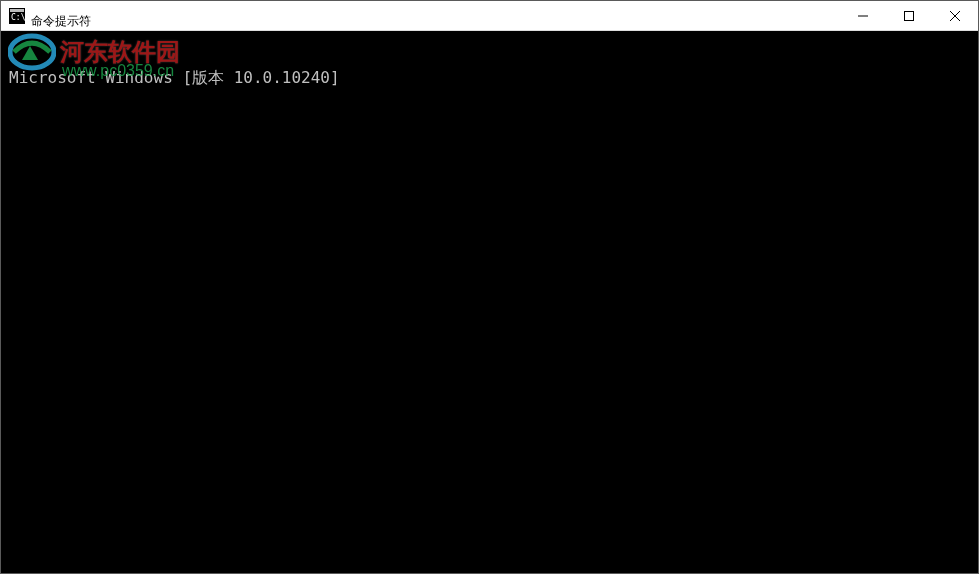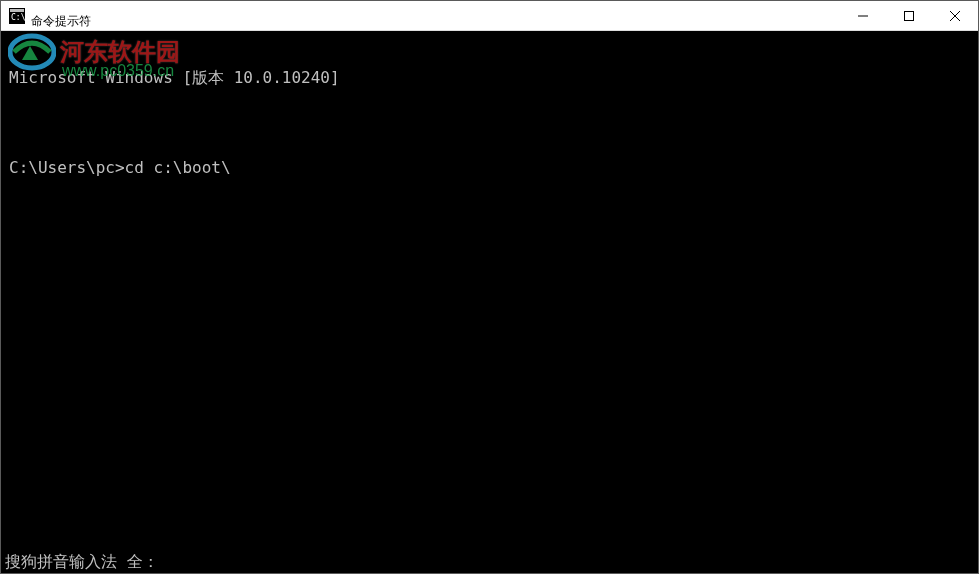--- a/index.html
+++ b/index.html
@@ -164,23 +164,21 @@
           <line x1="0" y1="0" x2="10" y2="10" stroke="#000" stroke-width="1"></line>
           <line x1="10" y1="0" x2="0" y2="10" stroke="#000" stroke-width="1"></line>
         </svg>
       </div>
     </div>
   </div>
 
   <div class="terminal">
     <span class="terminal-line">Microsoft Windows [版本 10.0.10240]</span>
     <span class="terminal-line"></span>
-    <span class="terminal-line"><span>C:\Users\pc&gt;</span><span>cd c:\boot\</span><span class="cursor-block"></span></span>
 
-    <div class="ime-status">搜狗拼音输入法 全：</div>
   </div>
 </div>
 
 <div class="watermark">
   <span class="watermark-logo">
     <svg viewBox="0 0 48 40">
       <ellipse cx="24" cy="20" rx="22" ry="16" fill="none" stroke="#2aa3d8" stroke-width="5"></ellipse>
       <path d="M 6 20 Q 24 2 42 20" fill="none" stroke="#1b9e4b" stroke-width="5"></path>
       <path d="M 14 28 L 22 14 L 30 28 Z" fill="#1b9e4b"></path>
     </svg>

